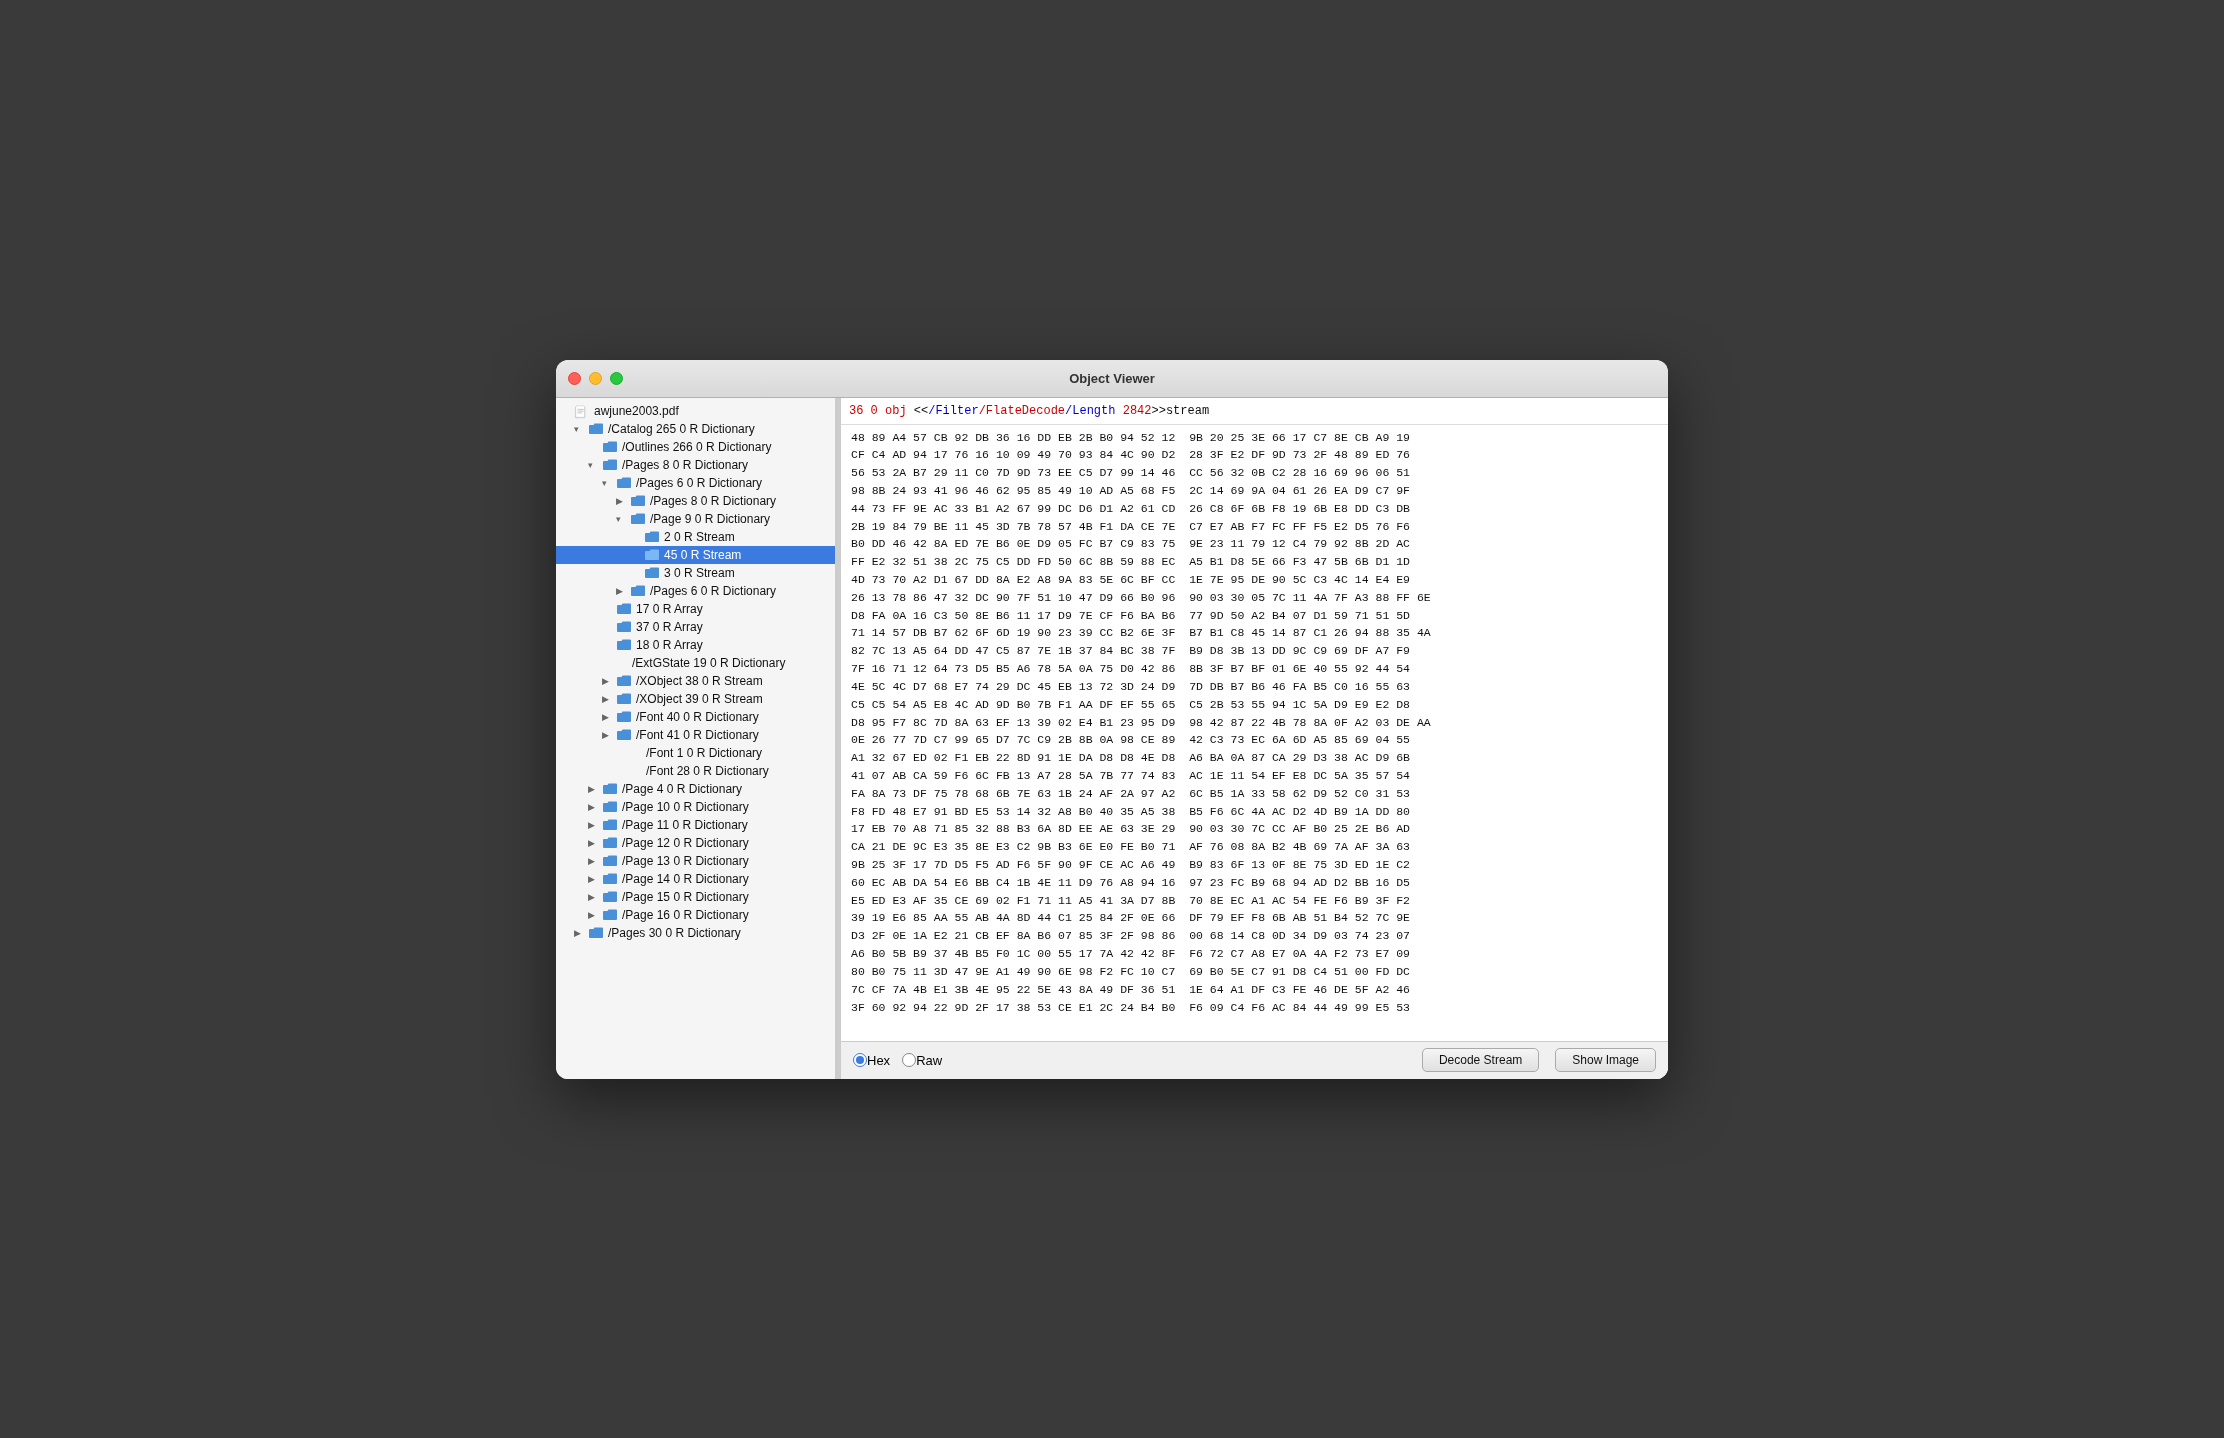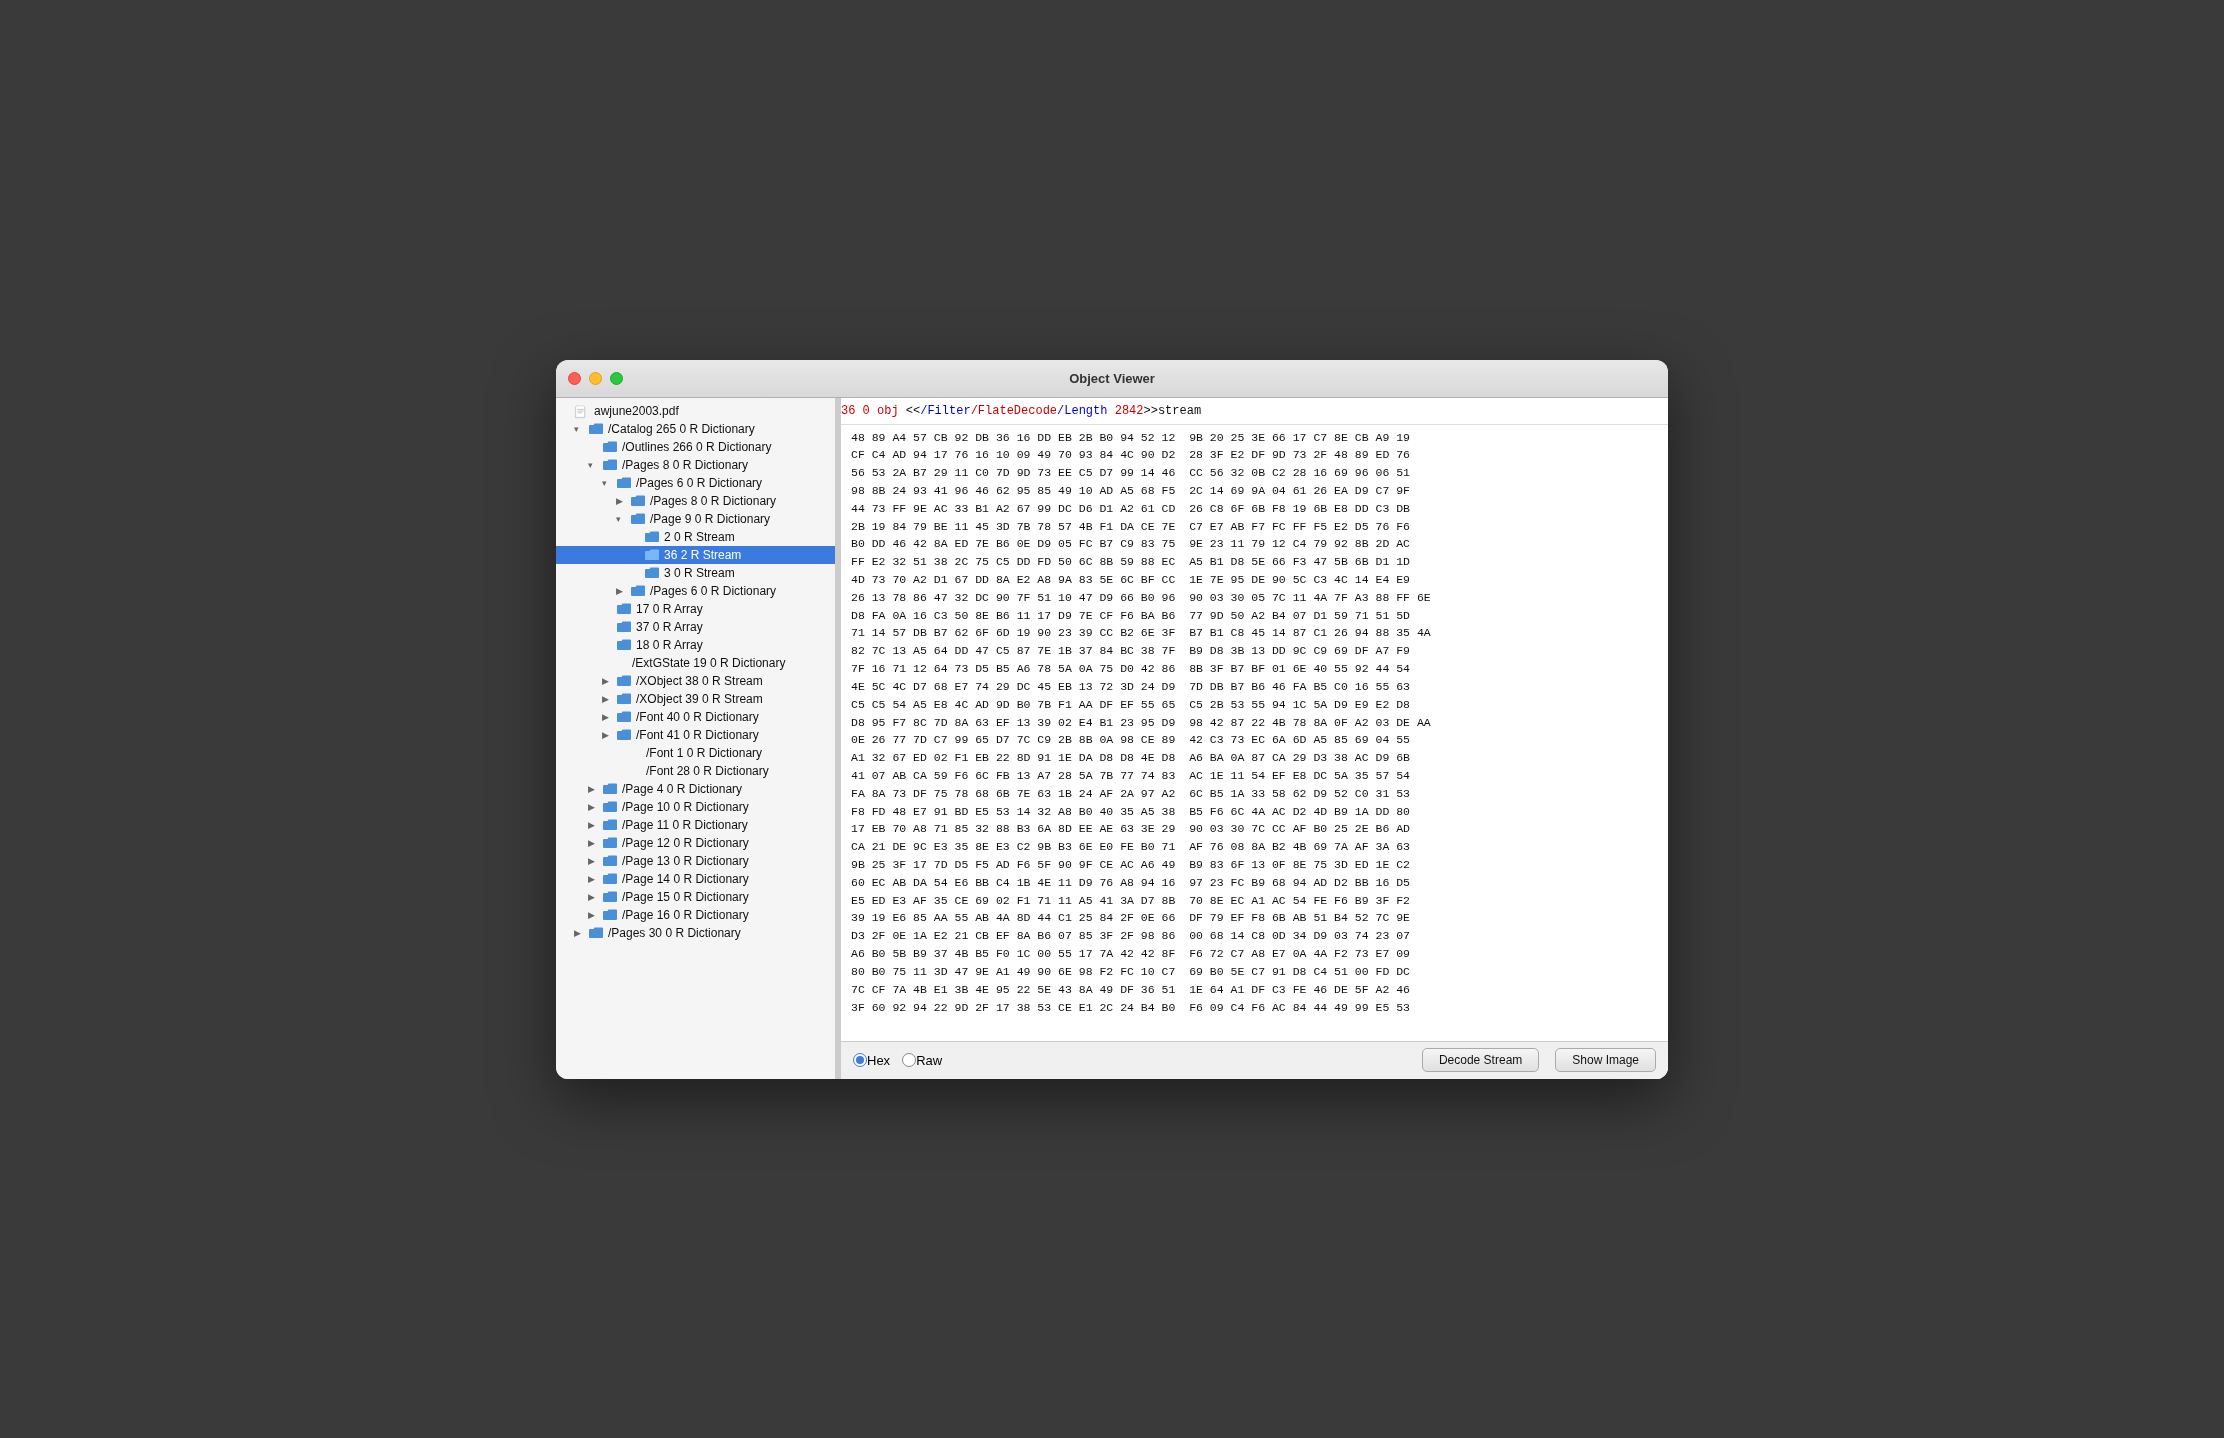--- a/index.html
+++ b/index.html
@@ -101,21 +101,21 @@
       position: relative;
     }
     .main-panel {
       flex: 1;
       display: flex;
       flex-direction: column;
       background: #fff;
       overflow: hidden;
     }
     .hex-header {
-      padding: 6px 0;
+      padding: 6px 8px;
       font-family: "SF Mono", "Menlo", "Monaco", "Courier New", monospace;
       font-size: 12px;
       border-bottom: 1px solid #ddd;
       background: #fff;
       color: #111;
     }
     .hex-content {
       flex: 1;
       overflow-y: auto;
       padding: 4px 10px;
@@ -265,21 +265,21 @@
     <path d="M1 3 Q1 2 2 2 L5.5 2 L6.5 0.5 L14 0.5 Q15 0.5 15 1.5 L15 10 Q15 11 14 11 L2 11 Q1 11 1 10 Z" fill="#4a90d9"></path>
   </svg></span>
           <span class="tree-label">2 0 R Stream</span>
         </div>
         <div class="tree-item selected">
           <span class="indent" style="width: 70px; display: inline-block;"></span>
           <span style="width: 14px; display: inline-block;"></span>
           <span class="folder-icon"><svg viewBox="0 0 16 12" xmlns="http://www.w3.org/2000/svg">
     <path d="M1 3 Q1 2 2 2 L5.5 2 L6.5 0.5 L14 0.5 Q15 0.5 15 1.5 L15 10 Q15 11 14 11 L2 11 Q1 11 1 10 Z" fill="#7ab8f5"></path>
   </svg></span>
-          <span class="tree-label">36 2 R Stream</span>
+          <span class="tree-label">45 0 R Stream</span>
         </div>
         <div class="tree-item">
           <span class="indent" style="width: 70px; display: inline-block;"></span>
           <span style="width: 14px; display: inline-block;"></span>
           <span class="folder-icon"><svg viewBox="0 0 16 12" xmlns="http://www.w3.org/2000/svg">
     <path d="M1 3 Q1 2 2 2 L5.5 2 L6.5 0.5 L14 0.5 Q15 0.5 15 1.5 L15 10 Q15 11 14 11 L2 11 Q1 11 1 10 Z" fill="#4a90d9"></path>
   </svg></span>
           <span class="tree-label">3 0 R Stream</span>
         </div>
         <div class="tree-item">

